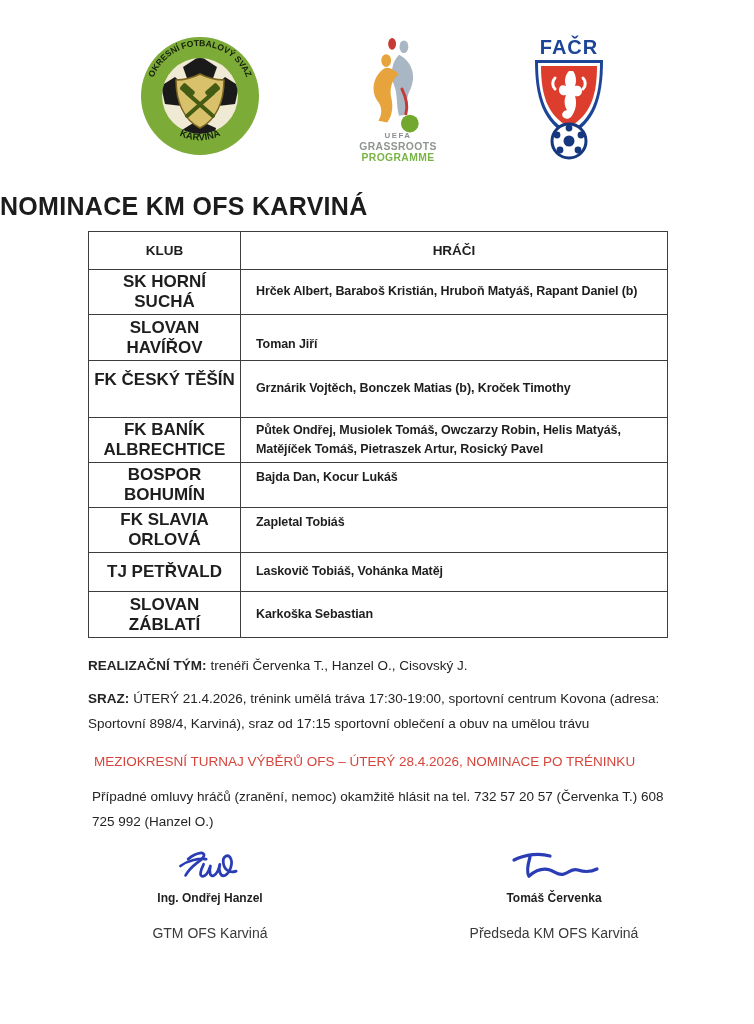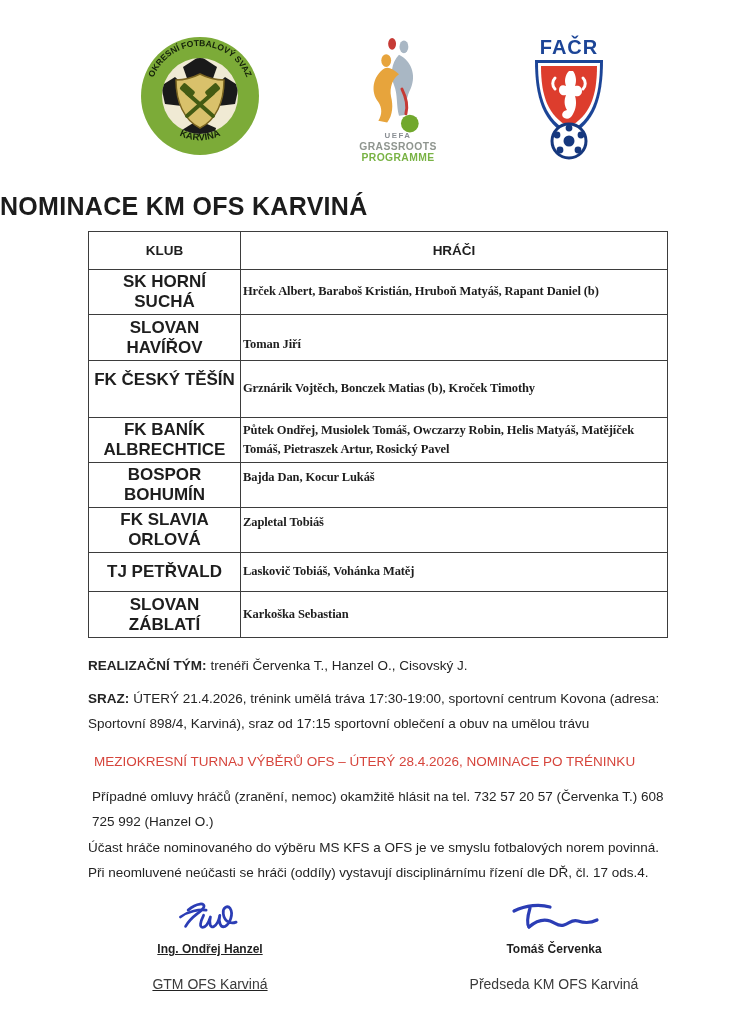--- a/index.html
+++ b/index.html
@@ -24,21 +24,21 @@
   .title{margin:28px 0 0;font-size:25px;font-weight:bold;color:#1c1c1c;letter-spacing:0.3px;}
   .subtitle{margin:8px 0 0;text-align:center;font-size:14px;font-weight:bold;color:#1c1c1c;}
 
   
   table.nomination{border-collapse:collapse;margin:10px 0 4px 88px;width:579px;table-layout:fixed;}
   col.c-club{width:152px;}
   col.c-players{width:427px;}
   .nomination th,.nomination td{border:1px solid var(--border);font-weight:bold;color:#1e1e1e;}
   .nomination th{height:38px;font-size:13.5px;text-align:center;}
   td.club{font-size:17px;text-align:center;vertical-align:middle;padding:2px 4px;}
-  td.players{font-size:12.5px;text-align:left;vertical-align:middle;padding:2px 8px 2px 2px;letter-spacing:-0.1px;line-height:1.55;font-family:Liberation Serif, serif;}
+  td.players{font-size:12.5px;text-align:left;vertical-align:middle;padding:2px 8px 2px 15px;letter-spacing:-0.1px;line-height:1.55;}
   tbody tr:nth-child(1){height:44px;}
   tbody tr:nth-child(2){height:46px;}
   tbody tr:nth-child(3){height:57px;}
   tbody tr:nth-child(4){height:43px;}
   tbody tr:nth-child(5){height:44px;}
   tbody tr:nth-child(6){height:42px;}
   tbody tr:nth-child(7){height:39px;}
   tbody tr:nth-child(8){height:46px;}
   tbody tr:nth-child(1) td.players{white-space:nowrap;}
   tbody tr:nth-child(2) td.players{vertical-align:bottom;padding-bottom:6px;}
@@ -52,21 +52,21 @@
   p.team{margin-top:15px;}
   p.sraz{margin-top:8px;}
   p.notice{margin-top:13px;padding-left:6px;color:var(--notice-red);}
   p.excuse{margin-top:10px;padding-left:4px;}
   p.participation{margin-top:1px;}
   .label{font-weight:bold;margin-right:4px;}
 
   
   .signatures{display:flex;margin-top:14px;}
   .sig-block{text-align:center;}
-  .sig-left{margin-left:126px;width:168px;text-decoration:underline;}
+  .sig-left{margin-left:126px;width:168px;}
   .sig-right{margin-left:172px;width:176px;}
   .sig-svg{height:36px;display:block;margin:0 auto;}
   .sig-path{stroke:var(--sig-blue);stroke-width:3.2;fill:none;stroke-linecap:round;stroke-linejoin:round;}
   .sig-name{font-weight:bold;font-size:12px;margin-top:7px;color:#1f1f1f;}
   .sig-role{font-size:14px;margin-top:20px;color:#3a3a3a;}
 </style>
 </head>
 <body>
 
 <div class="page">
@@ -196,21 +196,20 @@
 
   <div class="content">
     <p class="team">
       <span class="label">REALIZAČNÍ TÝM:</span><span>trenéři Červenka T., Hanzel O., Cisovský J.</span>
     </p>
     <p class="sraz">
       <span class="label">SRAZ:</span><span>ÚTERÝ 21.4.2026, trénink umělá tráva 17:30-19:00, sportovní centrum Kovona (adresa: Sportovní 898/4, Karviná), sraz od 17:15 sportovní oblečení a obuv na umělou trávu</span>
     </p>
     <p class="notice">MEZIOKRESNÍ TURNAJ VÝBĚRŮ OFS – ÚTERÝ 28.4.2026, NOMINACE PO TRÉNINKU</p>
     <p class="excuse">Případné omluvy hráčů (zranění, nemoc) okamžitě hlásit na tel. 732 57 20 57 (Červenka T.) 608 725 992 (Hanzel O.)</p>
-    <p class="participation">Účast hráče nominovaného do výběru MS KFS a OFS je ve smyslu fotbalových norem povinná. Při neomluvené neúčasti se hráči (oddíly) vystavují disciplinárnímu řízení dle DŘ, čl. 17 ods.4.</p>
   </div>
 
   <div class="signatures">
     <div class="sig-block sig-left">
       <svg class="sig-svg" viewBox="0 0 90 42">
         <path class="sig-path" d="M20,13 C30,4 41,4 38,10 C35,16 24,19 17,32"></path>
         <path class="sig-path" d="M11,21 C20,14 33,12 41,13"></path>
         <path class="sig-path" d="M38,19 C34,27 33,33 37,33 C41,33 44,27 46,21 C44,29 46,34 50,32 C54,30 56,24 57,19 C55,27 58,34 63,32 C69,29 73,17 69,11 C66,7 60,10 61,17 C62,25 68,30 76,27"></path>
       </svg>
       <div class="sig-name">Ing. Ondřej Hanzel</div>

